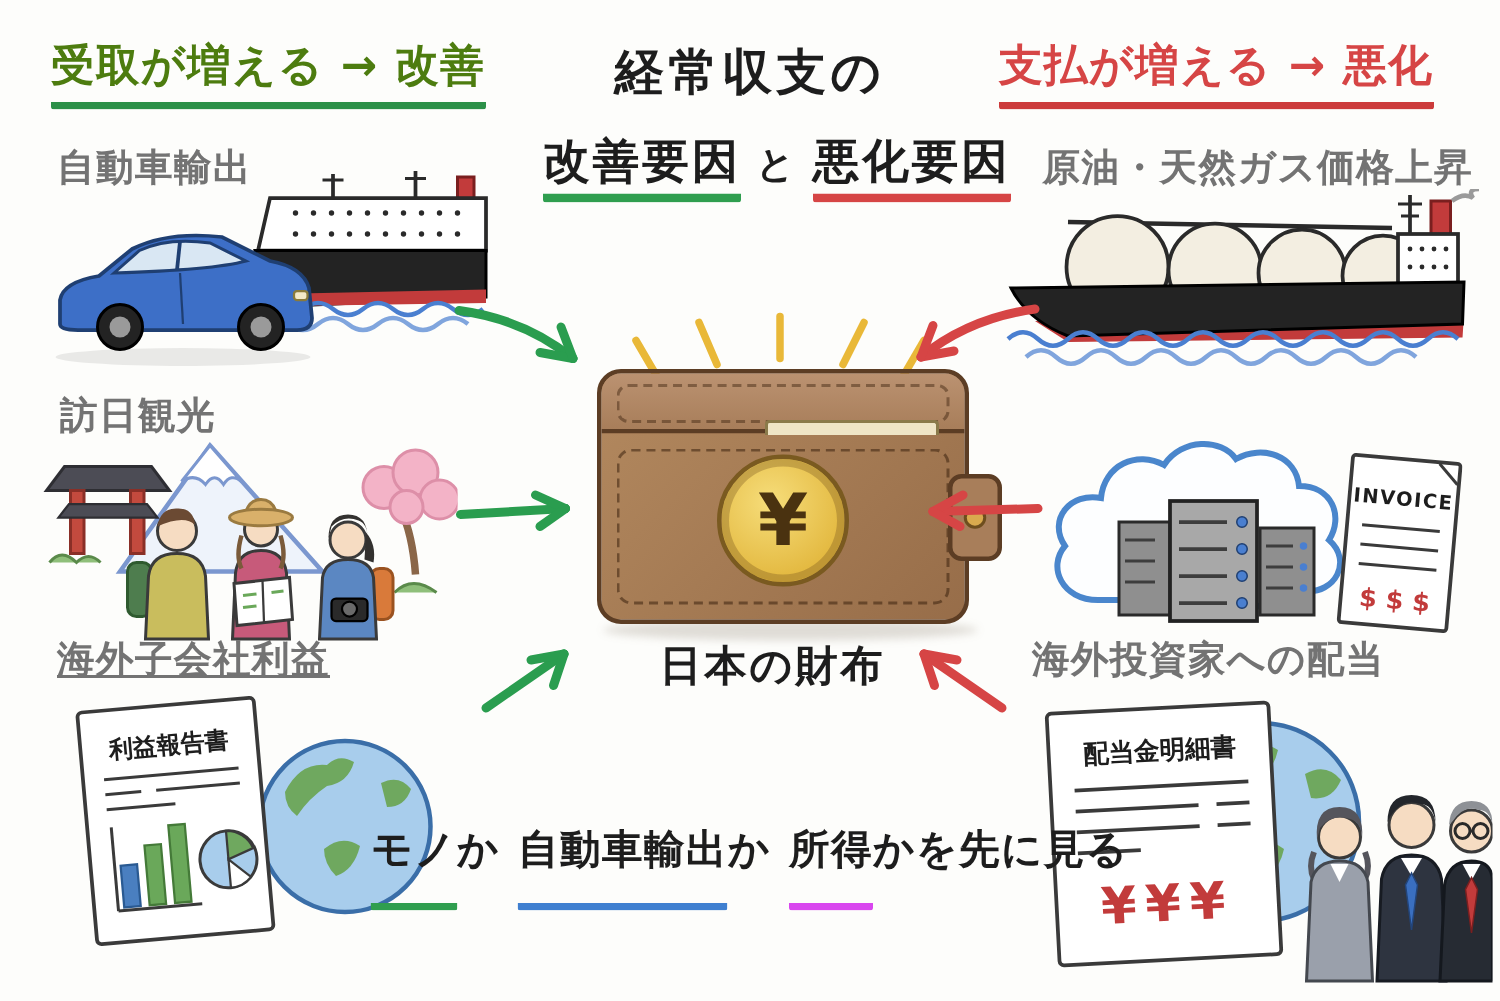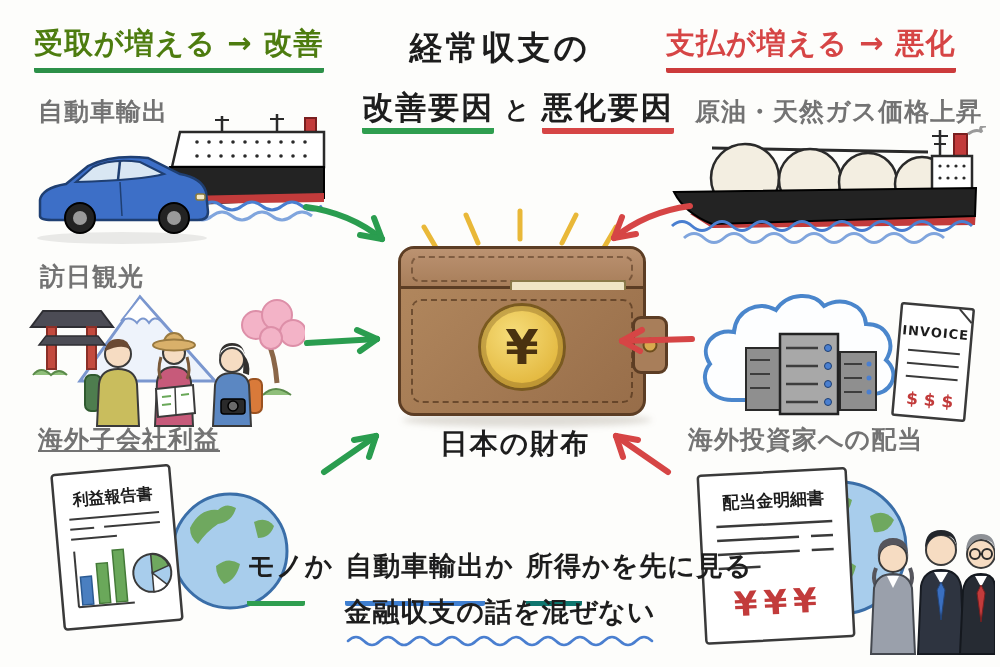--- a/index.html
+++ b/index.html
@@ -39,21 +39,21 @@
                  box-shadow:inset 0 0 0 5px rgba(122,90,32,.35); display:flex; align-items:center; justify-content:center;
                  font-size:48px; font-weight:bold; color:#4a3210; }
   .wallet-shadow { position:absolute; left:402px; top:413px; width:250px; height:14px; background:rgba(90,70,50,.18); border-radius:50%; filter:blur(3px); }
   .wallet-label { position:absolute; left:365px; top:426px; width:300px; text-align:center; font-size:28px; font-weight:600; color:#1d1d1d; line-height:1.3; letter-spacing:2px; }
 
   
   .footer-line1 { position:absolute; left:0; top:548px; width:1000px; text-align:center; font-size:27px; font-weight:600; color:#1d1d1d; letter-spacing:1px; }
   .fu { padding-bottom:20px; border-radius:2px;margin-top:43px; }
   .fu-green  { border-bottom:5px solid #2f9e4f; }
   .fu-blue   { border-bottom:5px solid #3f7fd0; }
-  .fu-purple { border-bottom:5px solid #0f766e; }
+  .fu-purple { border-bottom:5px solid #d946ef; }
   .f-ka { margin-right:12px; }
   .footer-line2-wrap { position:absolute; left:0; top:594px; width:1000px; display:flex; flex-direction:column; align-items:center; }
   .footer-line2 { font-size:27px; font-weight:600; color:#1d1d1d; letter-spacing:1px; }
 </style>
 </head>
 <body>
 
 <div class="stage">
 
   <div class="note note-left">受取が増える → 改善</div>
@@ -378,20 +378,14 @@
   <svg class="illo" style="left:606px;top:428px;" width="70" height="50" viewBox="0 0 70 50">
     <g stroke="#d64545" stroke-width="6" stroke-linecap="round" fill="none">
       <path d="M62,44 L10,8"></path>
         <path d="M10,8 L32,12"></path>
         <path d="M10,8 L17,29"></path>
     </g>
   </svg>
 
   <div class="footer-line1"><span class="fu fu-green">モノ</span><span class="f-ka">か</span><span class="fu fu-blue">自動車輸出</span><span class="f-ka">か</span><span class="fu fu-purple">所得</span><span>かを先に見る</span></div>
 
-  <div class="footer-line2-wrap">
-    <div class="footer-line2">金融収支の話を混ぜない</div>
-    <svg width="315" height="14" viewBox="0 0 315 14" style="margin-top:3px;">
-      <path d="M5,8 q8,-8 16,0 t16,0 t16,0 t16,0 t16,0 t16,0 t16,0 t16,0 t16,0 t16,0 t16,0 t16,0 t16,0 t16,0 t16,0 t16,0 t16,0 t16,0 t16,0" fill="none" stroke="#4a7fd0" stroke-width="2.5" stroke-linecap="round"></path>
-    </svg>
-  </div>
 
 </div>
 
 </body></html>

